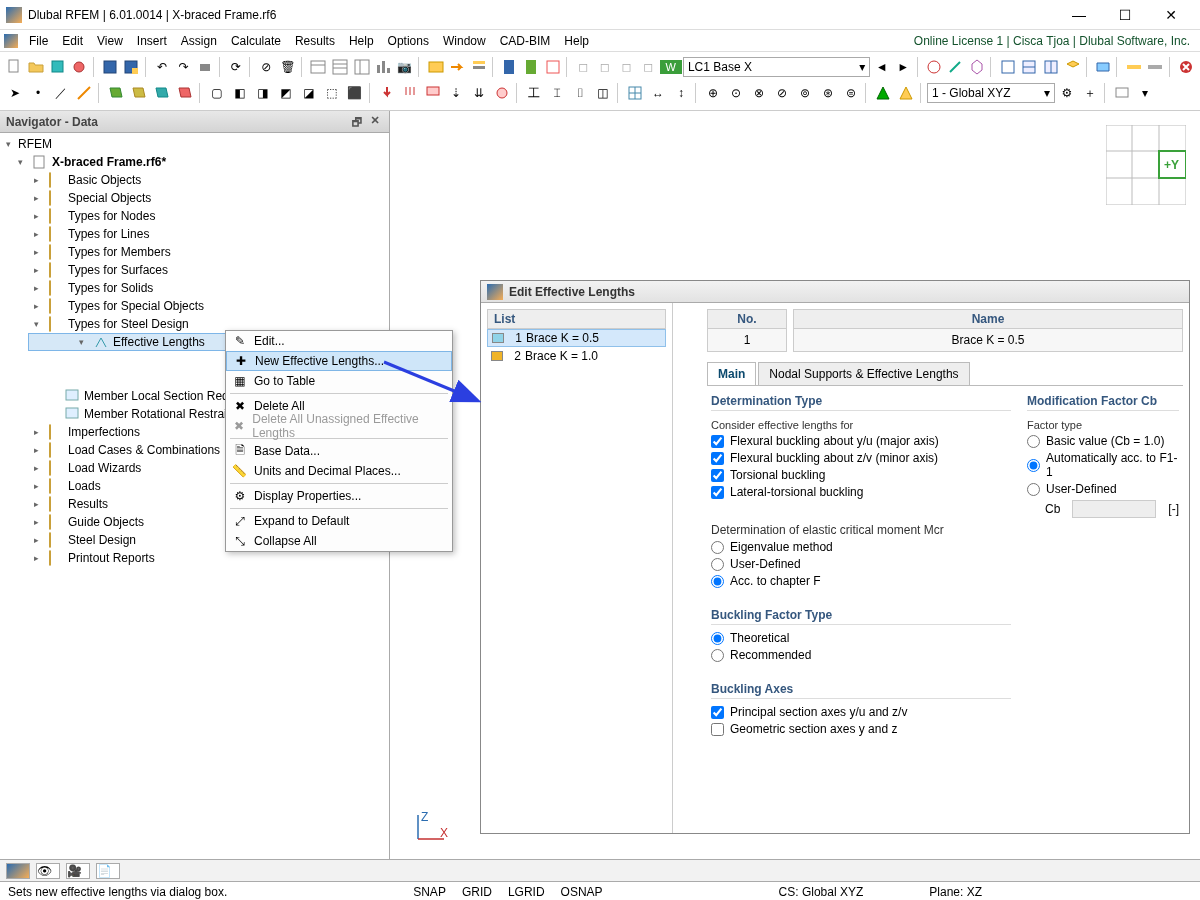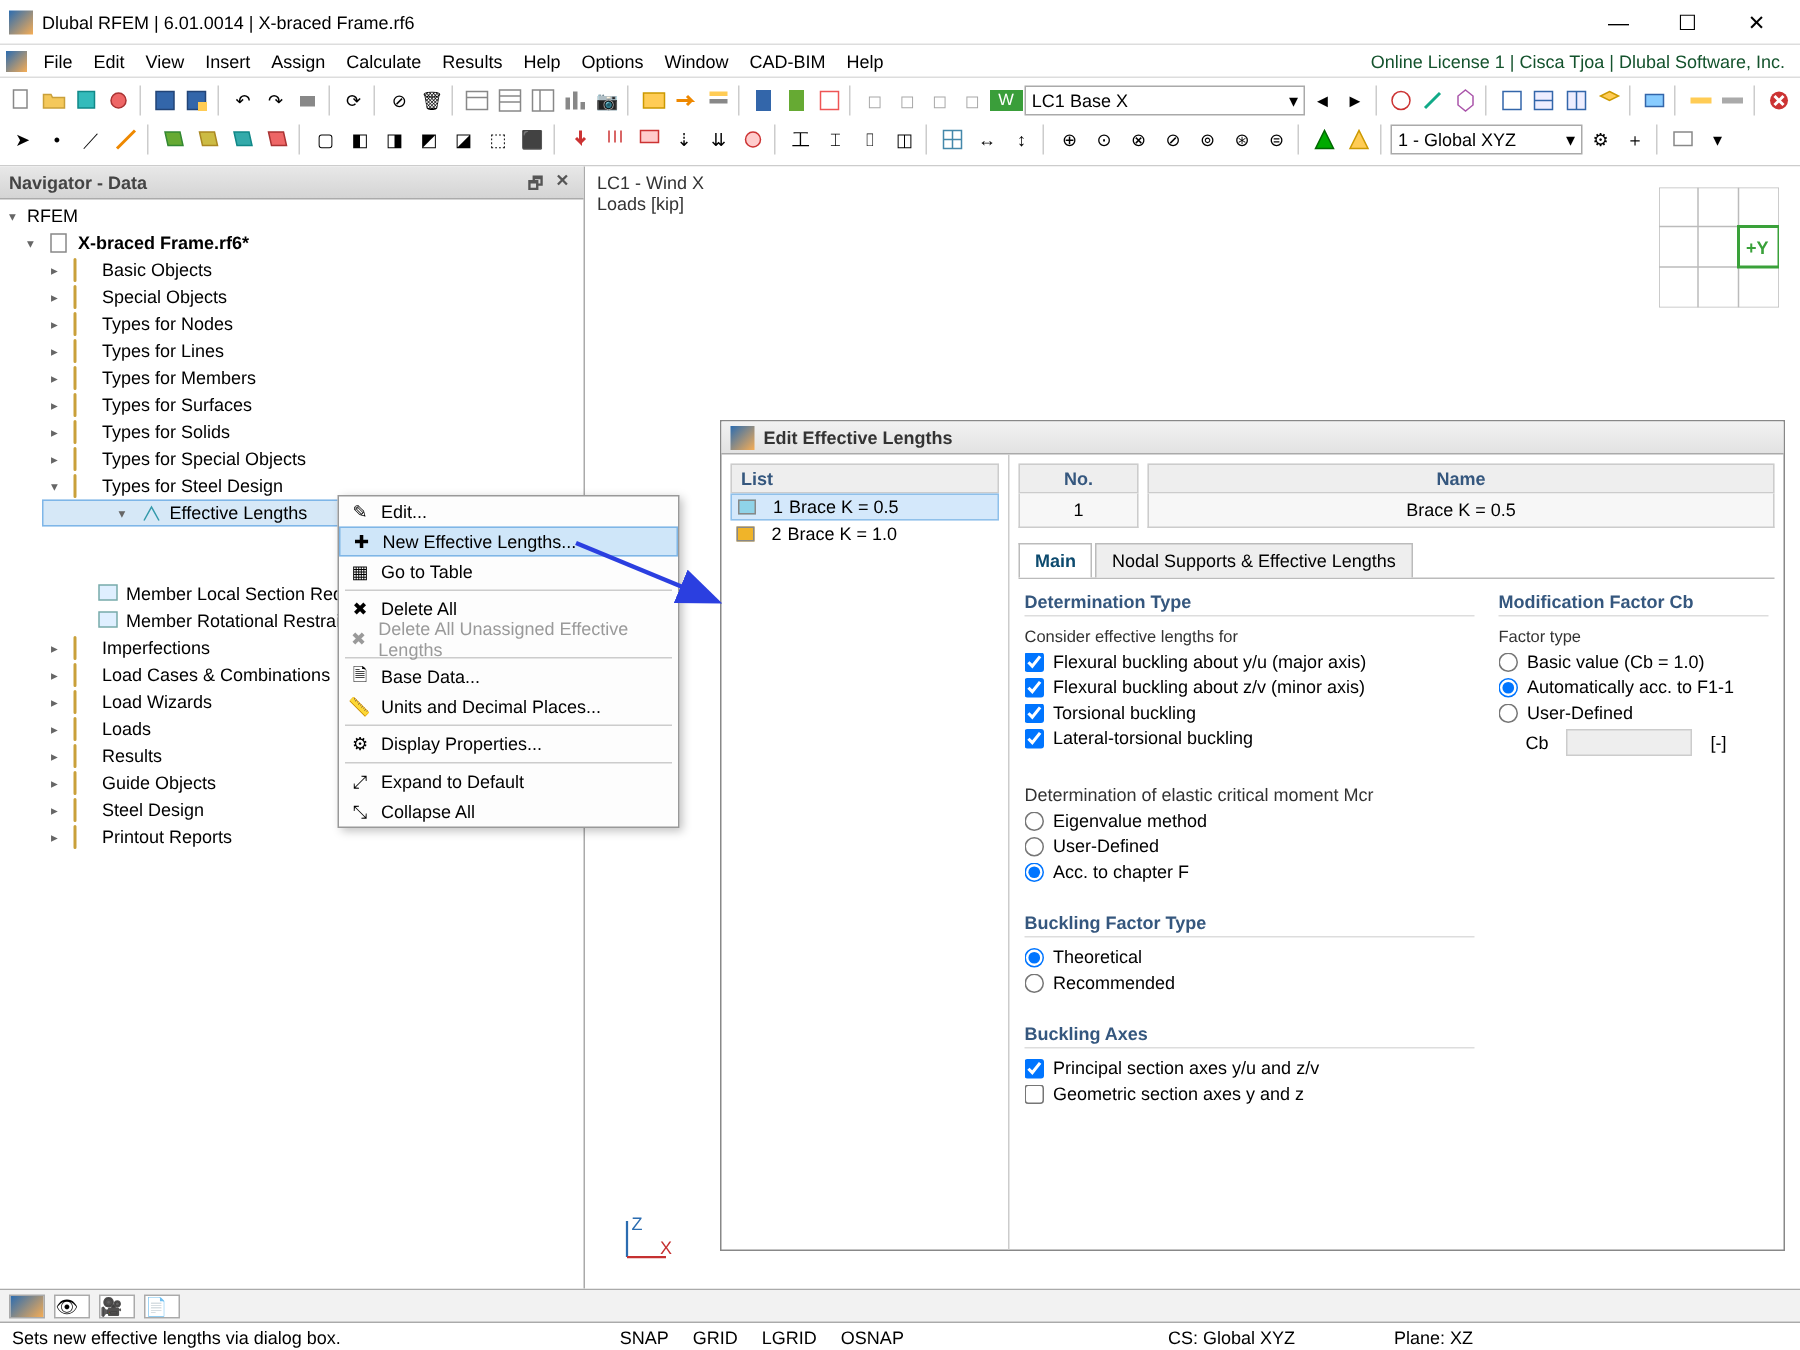--- a/index.html
+++ b/index.html
@@ -59,21 +59,21 @@
 .ctx-item { display: flex; align-items: center; height: 20px; padding: 0 6px 0 4px; }
 .ctx-item.hl { background: #cfe6f9; border: 1px solid #7fb6e6; }
 .ctx-item.disabled { color: #9a9a9a; }
 .ctx-icon { width: 20px; height: 16px; display: flex; align-items: center; justify-content: center; margin-right: 4px; }
 .ctx-sep { height: 1px; background: #ccc; margin: 2px 4px; }
 
 
 .dlg { position: absolute; left: 480px; top: 280px; width: 710px; height: 554px; background: #fff; border: 1px solid #888; }
 .dlg-title { height: 22px; background: linear-gradient(#f2f2f2,#e2e2e2); display: flex; align-items: center; padding: 0 6px; border-bottom: 1px solid #aaa; font-weight: 600; color: #333; }
 .dlg-title .dlg-icon { width: 16px; height: 16px; background: linear-gradient(135deg,#2b6cb0,#f6ad55); margin-right: 6px; }
-.dlg-body { display: flex; height: calc(100% - 22px); }
+.dlg-body { display: flex; height: calc(100% - 22px); gap: 28px; }
 .dlg-list { width: 192px; border-right: 1px solid #ccc; padding: 6px; }
 .dlg-list-header { height: 20px; background: #eee; border: 1px solid #ccc; padding: 2px 6px; color: #35577e; font-weight: 600; }
 .dlg-list-row { display: flex; align-items: center; height: 18px; padding: 0 4px; }
 .dlg-list-row.sel { background: #d4e8fb; border: 1px solid #8fc0ea; }
 .dlg-right { flex: 1; padding: 6px; overflow: hidden; display: flex; flex-direction: column; }
 .no-name { display: flex; gap: 6px; margin-bottom: 6px; text-align: center; }
 .field-box { display: flex; flex-direction: column; }
 .field-box label { background: #eee; border: 1px solid #ccc; padding: 2px 6px; color: #35577e; font-weight: 600; }
 .field-box .val { border: 1px solid #ccc; border-top: none; padding: 4px 6px; background: #f7f7f7; }
 .tabs { display: flex; border-bottom: 1px solid #bbb; margin-top: 4px; }
@@ -568,24 +568,20 @@
           <div class="tree-row indent-2">
             <span class="tree-toggle">▸</span>
             <span class="tree-icon"><span class="folder-icon"></span></span>
             <span>Printout Reports</span>
           </div>
         </div>
     </div>
   </div>
 
   <div class="work">
-    <div class="work-header">
-      <div>LC1 - Wind X</div>
-      <div>Loads [kip]</div>
-    </div>
     <svg class="mini-grid" width="80" height="80">
       <rect x="0" y="0" width="80" height="80" fill="#fff" stroke="#bbb"></rect>
       <line x1="26" y1="0" x2="26" y2="80" stroke="#bbb"></line>
       <line x1="53" y1="0" x2="53" y2="80" stroke="#bbb"></line>
       <line x1="0" y1="26" x2="80" y2="26" stroke="#bbb"></line>
       <line x1="0" y1="53" x2="80" y2="53" stroke="#bbb"></line>
       <rect x="53" y="26" width="27" height="27" fill="none" stroke="#3aa13a" stroke-width="2"></rect>
       <text x="58" y="44" fill="#3aa13a" font-size="12" font-weight="bold">+Y</text>
     </svg>
     <div class="axis-gizmo">

